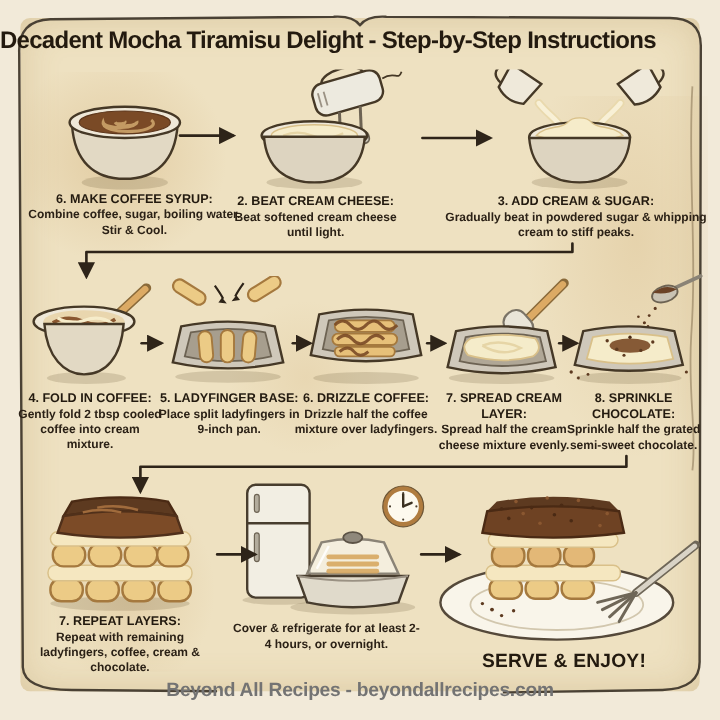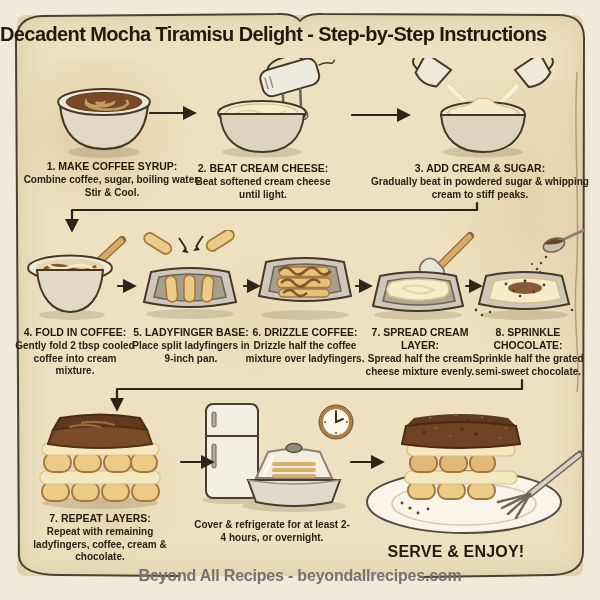--- a/index.html
+++ b/index.html
@@ -50,21 +50,21 @@
 <div class="title">Decadent Mocha Tiramisu Delight - Step-by-Step Instructions</div>
 
 <svg class="fig" style="left:38px;top:76px" width="132" height="84" viewBox="0 0 132 84" role="img" aria-label="coffee-syrup-bowl">
   <ellipse cx="66" cy="76" rx="36" ry="6" fill="rgba(90,70,40,.18)"></ellipse>
   <path d="M22,28 C24,58 40,73 66,73 C92,73 108,58 110,28 Z" fill="#e2d9c4" stroke="#453826" stroke-width="2"></path>
   <ellipse cx="66" cy="26" rx="46" ry="13" fill="#efe8d8" stroke="#453826" stroke-width="2"></ellipse>
   <ellipse cx="66" cy="26" rx="38" ry="9.5" fill="#7a4a26" stroke="#5d371c" stroke-width="1"></ellipse>
   <path d="M66,25 a4,1.6 0 1 1 -8,1 a9,3.2 0 1 0 18,-1 a14,4.8 0 1 1 -28,1 a21,6.8 0 1 0 40,-2" fill="none" stroke="#c79e66" stroke-width="2.6" opacity=".95"></path>
 </svg>
 <div class="cap" style="left:22px;top:160px;width:180px">
-  <div class="cap-h">1. MAKE COFFEE SYRUP:</div>
+  <div class="cap-h">6. MAKE COFFEE SYRUP:</div>
   <div class="cap-b">Combine coffee, sugar, boiling water. Stir &amp; Cool.</div>
 </div>
 
 <svg class="fig" style="left:192px;top:58px" width="148" height="102" viewBox="0 0 148 102" role="img" aria-label="hand-mixer-bowl">
   <ellipse cx="70" cy="94" rx="40" ry="5.5" fill="rgba(90,70,40,.18)"></ellipse>
   <g transform="rotate(-16 98 24)">
     <path d="M130,16 C142,12 142,22 147,15" fill="none" stroke="#453826" stroke-width="1.5"></path>
     <rect x="70" y="6" width="58" height="27" rx="9" fill="#edeadf" stroke="#453826" stroke-width="2"></rect>
     <path d="M80,6 C83,-4 113,-4 116,6" fill="none" stroke="#453826" stroke-width="2"></path>
     <line x1="75" y1="13" x2="75" y2="25" stroke="#9a9183" stroke-width="1.5"></line>
@@ -303,21 +303,21 @@
     <circle cx="118" cy="36" r="1.5" fill="#4a2a14"></circle>
       <circle cx="142" cy="40" r="1.5" fill="#8a5730"></circle>
     <circle cx="78" cy="30" r="1.5" fill="#8a5730"></circle>
       <circle cx="104" cy="31" r="1.5" fill="#4a2a14"></circle>
   </g>
   <circle cx="52" cy="110" r="1.6" fill="#5d3a20"></circle>
     <circle cx="60" cy="115" r="1.4" fill="#5d3a20"></circle>
   <circle cx="70" cy="111" r="1.4" fill="#5d3a20"></circle>
     <circle cx="44" cy="105" r="1.4" fill="#5d3a20"></circle>
 </svg>
-<div class="serve-label" style="left:354px;top:543px;width:204px">SERVE &amp; ENJOY!</div>
+<div class="serve-label" style="left:368px;top:543px;width:204px">SERVE &amp; ENJOY!</div>
 
 <svg class="overlay" width="600" height="600">
   <defs>
     <marker id="ah" viewBox="0 0 10 10" refX="8" refY="5" markerWidth="6.5" markerHeight="6.5" orient="auto-start-reverse">
       <path d="M0,0 L10,5 L0,10 z" fill="#2e2419"></path>
     </marker>
   </defs>
   <g fill="none" stroke="#2e2419" stroke-width="2.2" stroke-linecap="round" stroke-linejoin="round">
     <path d="M150,113 L194,113" marker-end="url(#ah)"></path>
     <path d="M352,115 L408,115" marker-end="url(#ah)"></path>

